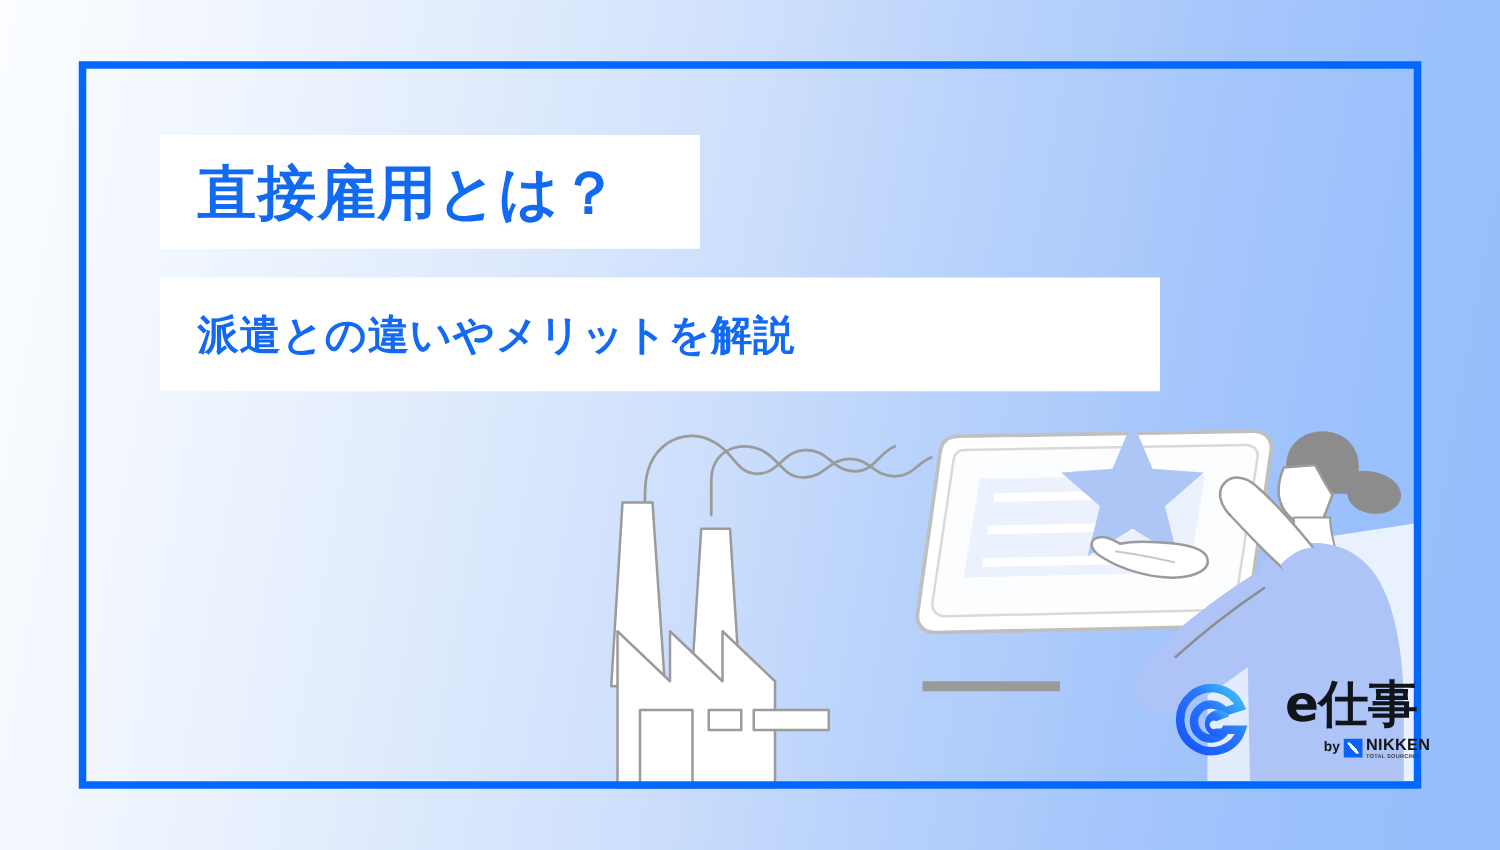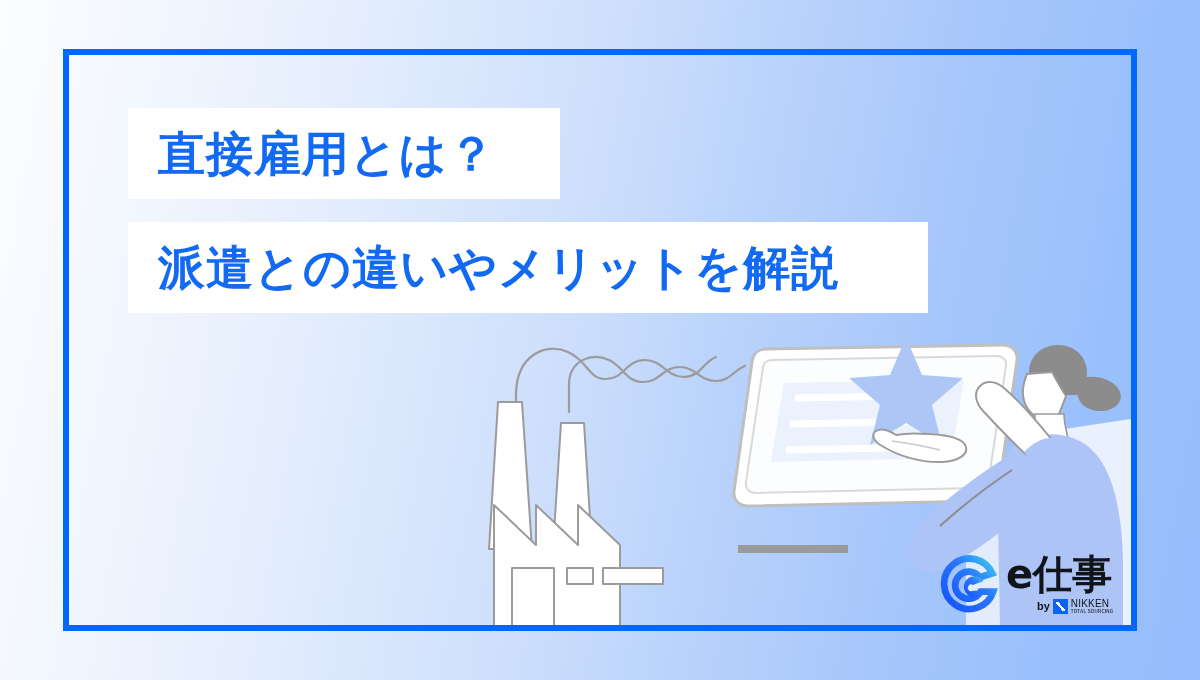--- a/index.html
+++ b/index.html
@@ -29,50 +29,50 @@
     white-space:nowrap;
   }
   .title-box-1{
     height:91px;width:432px;
     font-size:47px;line-height:91px;
     padding-left:30px;box-sizing:border-box;
   }
   .gap{height:23px;}
   .title-box-2{
     height:91px;width:800px;
-    font-size:47px;line-height:91px;
+    font-size:33px;line-height:91px;
     padding-left:30px;box-sizing:border-box;
   }
   
   .illus{position:absolute;left:0;top:0;width:1200px;height:680px;z-index:3;}
   
   .logo{
     position:absolute;left:938px;top:544px;width:186px;height:70px;
-    z-index:8;display:flex;align-items:flex-end;gap:6px;
+    z-index:8;display:flex;align-items:flex-start;gap:28px;
   }
   .logo-mark{width:62px;height:62px;flex:0 0 62px;}
   .logo-text{display:flex;flex-direction:column;align-items:flex-start;line-height:1;}
   .logo-word{
     font-size:40px;font-weight:700;color:#111418;letter-spacing:-0.01em;
     font-family:"DejaVu Sans","Liberation Sans",sans-serif;
     white-space:nowrap;
   }
   .logo-by{
     display:flex;align-items:center;gap:3px;margin-top:5px;margin-left:18px;
   }
   .logo-by-label{font-size:11px;font-weight:700;color:#111418;padding-left:13px;}
   .nikken-badge{
     width:15px;height:15px;background:#0a63f5;position:relative;flex:0 0 15px;
   }
   .nikken-badge:after{
     content:"";position:absolute;left:3px;top:3px;width:9px;height:9px;
     background:linear-gradient(48deg,transparent 0 40%,#ffffff 40% 60%,transparent 60% 100%);
   }
   .nikken-text{display:flex;flex-direction:column;line-height:1;}
-  .nikken-name{font-size:10px;font-weight:400;color:#111418;letter-spacing:0.02em;}
+  .nikken-name{font-size:13px;font-weight:700;color:#111418;letter-spacing:0.02em;}
   .nikken-sub{font-size:4.5px;font-weight:700;color:#3a3f45;letter-spacing:0.04em;margin-top:1px;}
 </style>
 </head>
 <body>
 
 <div class="banner">
 
   <svg class="illus" viewBox="0 0 1200 680" aria-hidden="true">
     <defs>
       <linearGradient id="emarkGrad" x1="0" y1="0" x2="1" y2="0.35">

